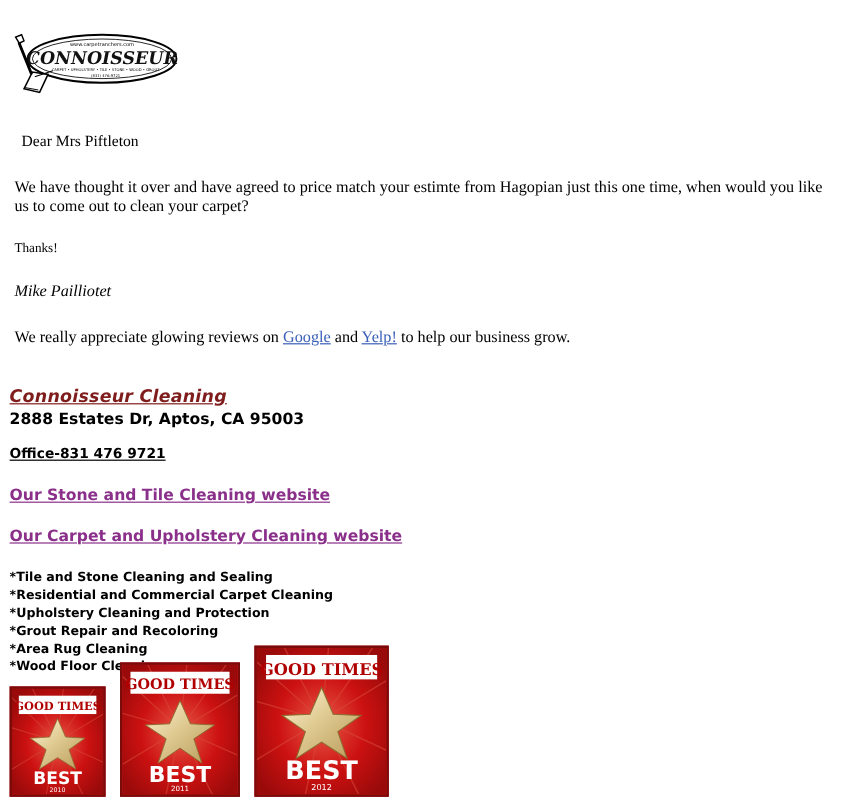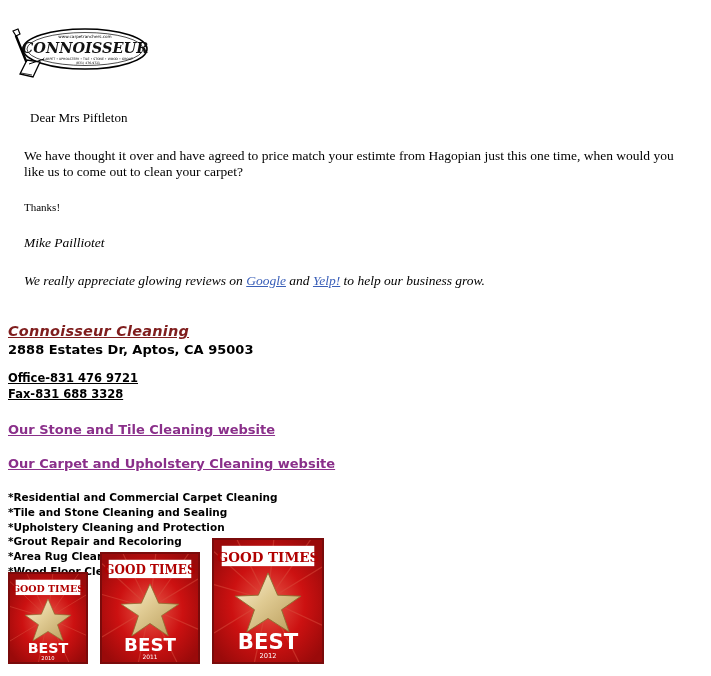--- a/index.html
+++ b/index.html
@@ -24,21 +24,21 @@
     height: 62px;
     box-sizing: border-box;
   }
   .logo-svg {
     display: inline-block;
     vertical-align: top;
   }
 
   
   .letter {
-    padding: 0 24px;
+    padding: 0 12px;
     margin-top: 48px;
   }
   .salutation {
     font-size: 13px;
     font-family: "Liberation Serif", serif;
     padding-left: 6px;
     margin-bottom: 22px;
   }
   .para {
     font-size: 13.5px;
@@ -50,21 +50,20 @@
     font-size: 11px;
     margin-bottom: 22px;
   }
   .signature {
     font-size: 13.5px;
     font-style: italic;
     margin-bottom: 22px;
   }
   .reviews {
     font-size: 13.5px;
-    font-style: italic;
     margin-bottom: 10px;
   }
   a.link {
     color: #3a5fb8;
     text-decoration: underline;
   }
 
   
   .sig-block {
     padding: 0 8px;
@@ -163,29 +162,28 @@
     <span>We really appreciate glowing reviews on </span><a class="link" href="#">Google</a><span> and </span><a class="link" href="#">Yelp!</a><span> to help our business grow.</span>
   </div>
 </div>
 
 <div class="sig-block">
   <div class="company">Connoisseur Cleaning</div>
   <div class="address">2888 Estates Dr, Aptos, CA 95003</div>
 
   <div class="phones">
     <div>Office-831 476 9721</div>
-    <div>Fax-831 688 3328</div>
   </div>
 
   <a class="site-link" href="#">Our Stone and Tile Cleaning website</a>
   <a class="site-link" href="#">Our Carpet and Upholstery Cleaning website</a>
 
   <div class="services">
+    <div>*Tile and Stone Cleaning and Sealing</div>
     <div>*Residential and Commercial Carpet Cleaning</div>
-    <div>*Tile and Stone Cleaning and Sealing</div>
     <div>*Upholstery Cleaning and Protection</div>
     <div>*Grout Repair and Recoloring</div>
     <div>*Area Rug Cleaning</div>
     <div>*Wood Floor Cleaning</div>
   </div>
 </div>
 
 <div class="badges">
 
   <div class="badge b2010">

